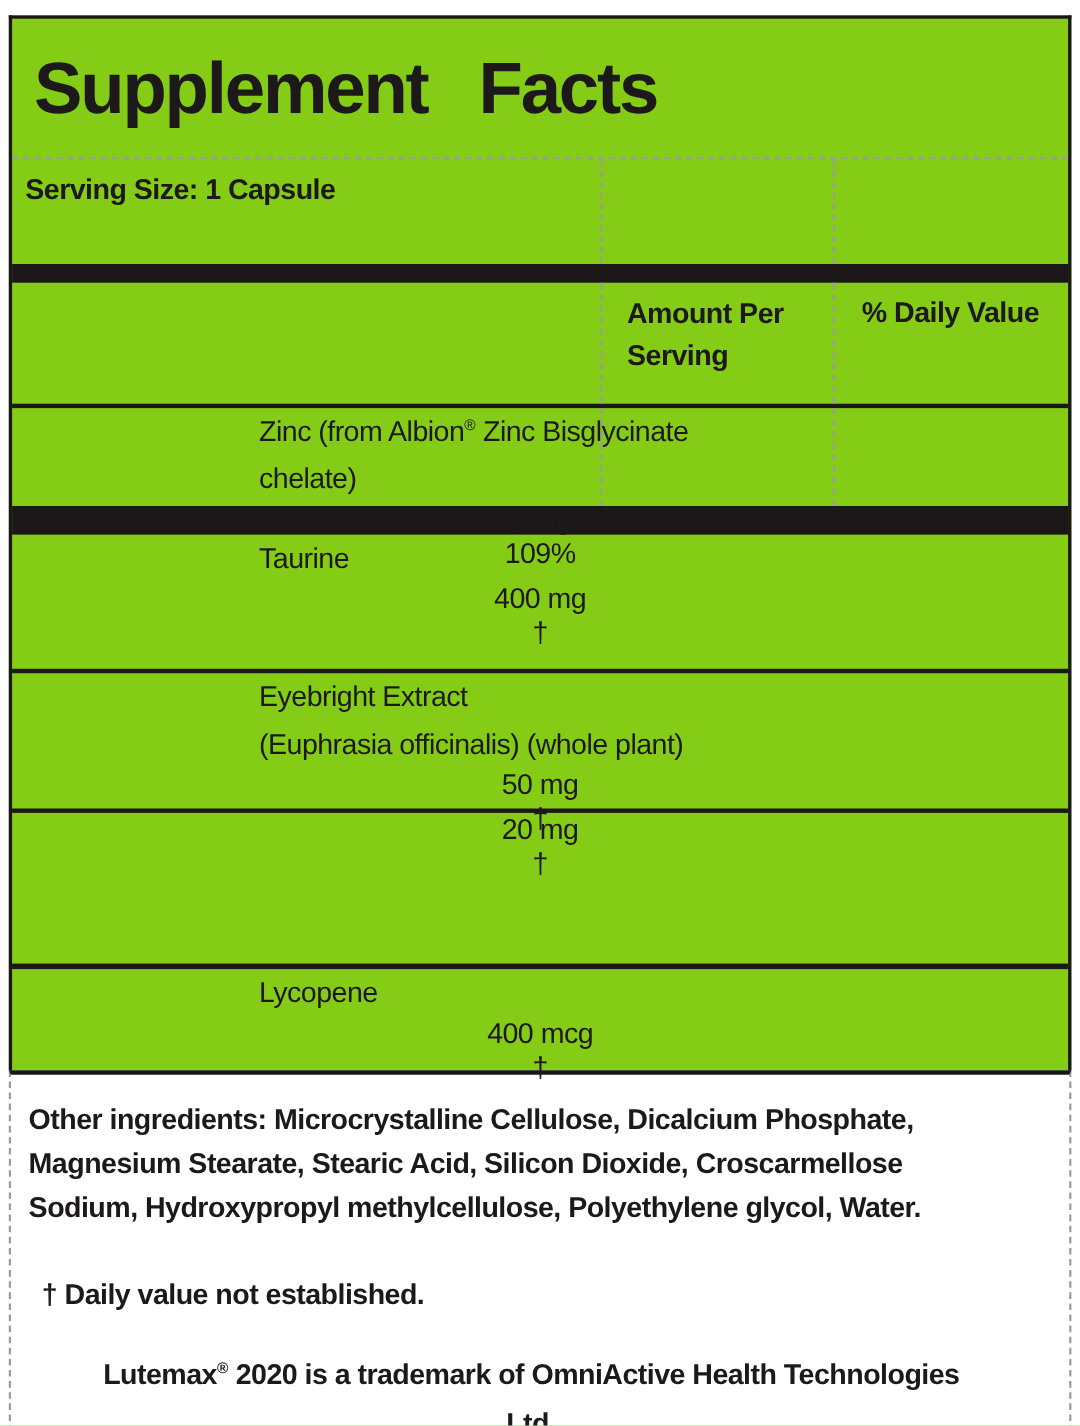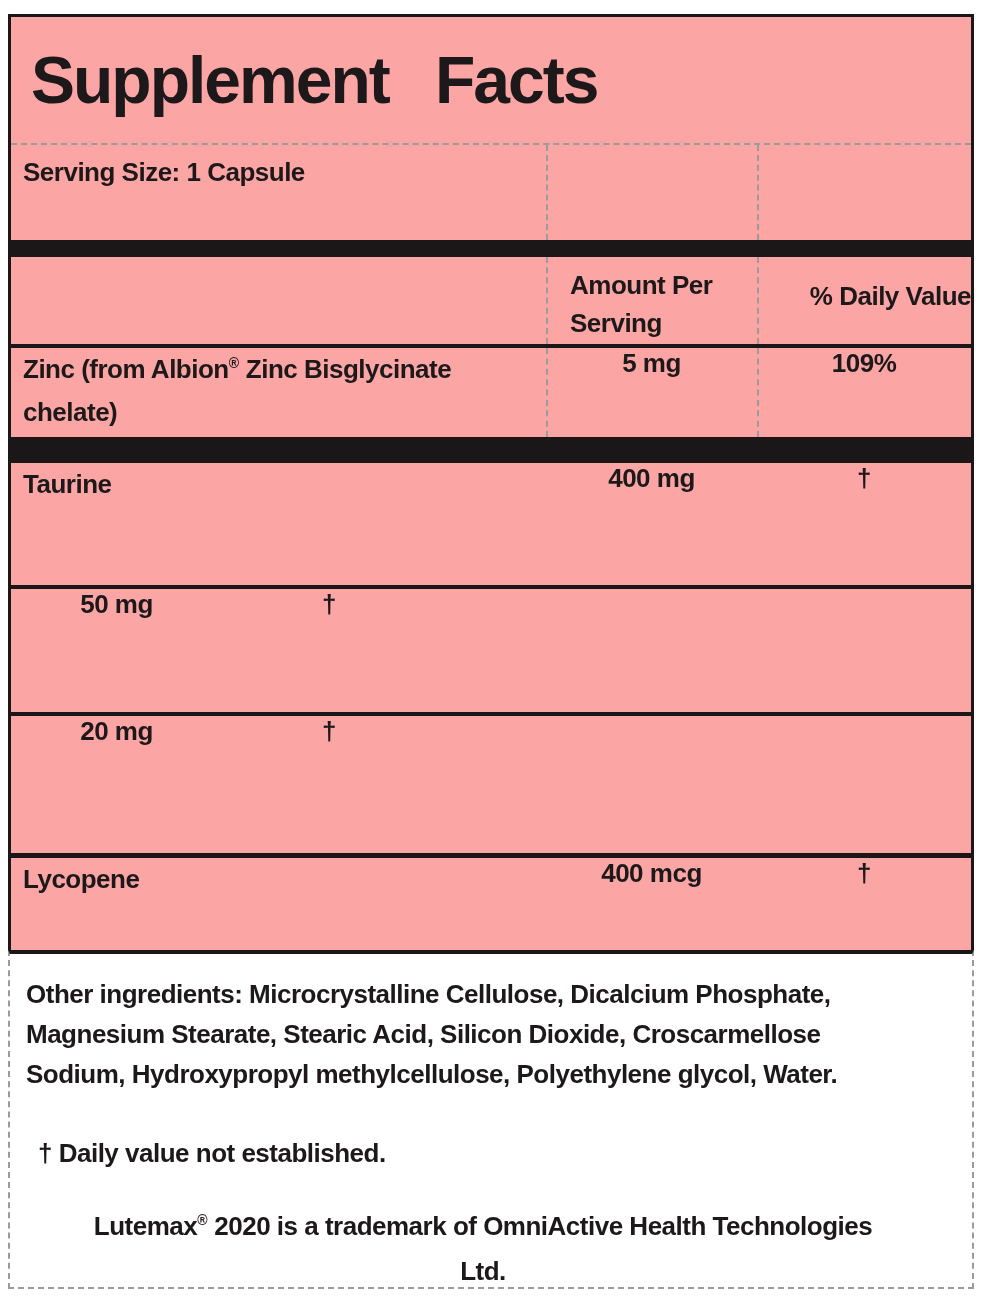--- a/index.html
+++ b/index.html
@@ -11,21 +11,21 @@
     position: relative;
   }
   .label { position: absolute; left: 8px; top: 14px; width: 966px; }
 
   
   .main-box {
     box-sizing: border-box;
     width: 966px;
     border: 3px solid #1b1718;
     border-bottom: none;
-    background: #fca5a5;
+    background: #84cc16;
   }
 
   .title-block {
     height: 126px;
     display: flex; align-items: center;
     padding-left: 20px;
   }
   .title-text {
     font-size: 66px; font-weight: 700;
     letter-spacing: -2px; word-spacing: 30px;
@@ -46,32 +46,32 @@
   .vsep.v1 { left: 535px; }
   .vsep.v2 { left: 746px; }
 
   .bar { background: #1b1718; }
   .bar1 { height: 17px; }
   .bar2 { height: 26px; }
   .sep { background: #1b1718; height: 4px; }
   .sep.thick { height: 5px; }
 
   .header-row {
-    position: relative; height: 87px;
+    position: relative; height: 110px;
     display: flex;
     font-size: 26px; font-weight: 700; letter-spacing: -0.5px;
   }
   .hcol1 { width: 535px; }
   .hcol2 { width: 211px; box-sizing: border-box; padding: 9px 0 0 24px; line-height: 38px; white-space: pre-line; }
-  .hcol3 { width: 214px; box-sizing: border-box; padding-top: 24px; text-align: right; }
+  .hcol3 { width: 214px; box-sizing: border-box; padding-top: 12px; text-align: center; }
 
   .row {
     position: relative;
-    display: flex; align-items: flex-start;
-    font-size: 26px; font-weight: 700; letter-spacing: -0.5px;
+    display: flex; align-items: center;
+    font-size: 26px; font-weight: 400; letter-spacing: -0.5px; flex-direction: column;
   }
   .row .name  { width: 535px; box-sizing: border-box; padding-left: 12px; line-height: 43px; white-space: pre-line; }
   .row .amount{ width: 211px; text-align: center; }
   .row .daily { width: 214px; text-align: center; }
   .row-zinc     { height: 89px; }
   .row-taurine  { height: 122px; }
   .row-eyebright{ height: 123px; }
   .row-lutein   { height: 137px; }
   .row-lutein .name { padding-left: 18px; }
   .row-lycopene { height: 92px; }
@@ -136,20 +136,22 @@
 
     <div class="row row-taurine">
       <div class="name">Taurine</div>
       <div class="amount">400 mg</div>
       <div class="daily">†</div>
     </div>
 
     <div class="sep"></div>
 
     <div class="row row-eyebright">
+      <div class="name">Eyebright Extract
+(Euphrasia officinalis) (whole plant)</div>
       <div class="amount">50 mg</div>
       <div class="daily">†</div>
     </div>
 
     <div class="sep"></div>
 
     <div class="row row-lutein">
       <div class="amount">20 mg</div>
       <div class="daily">†</div>
     </div>

